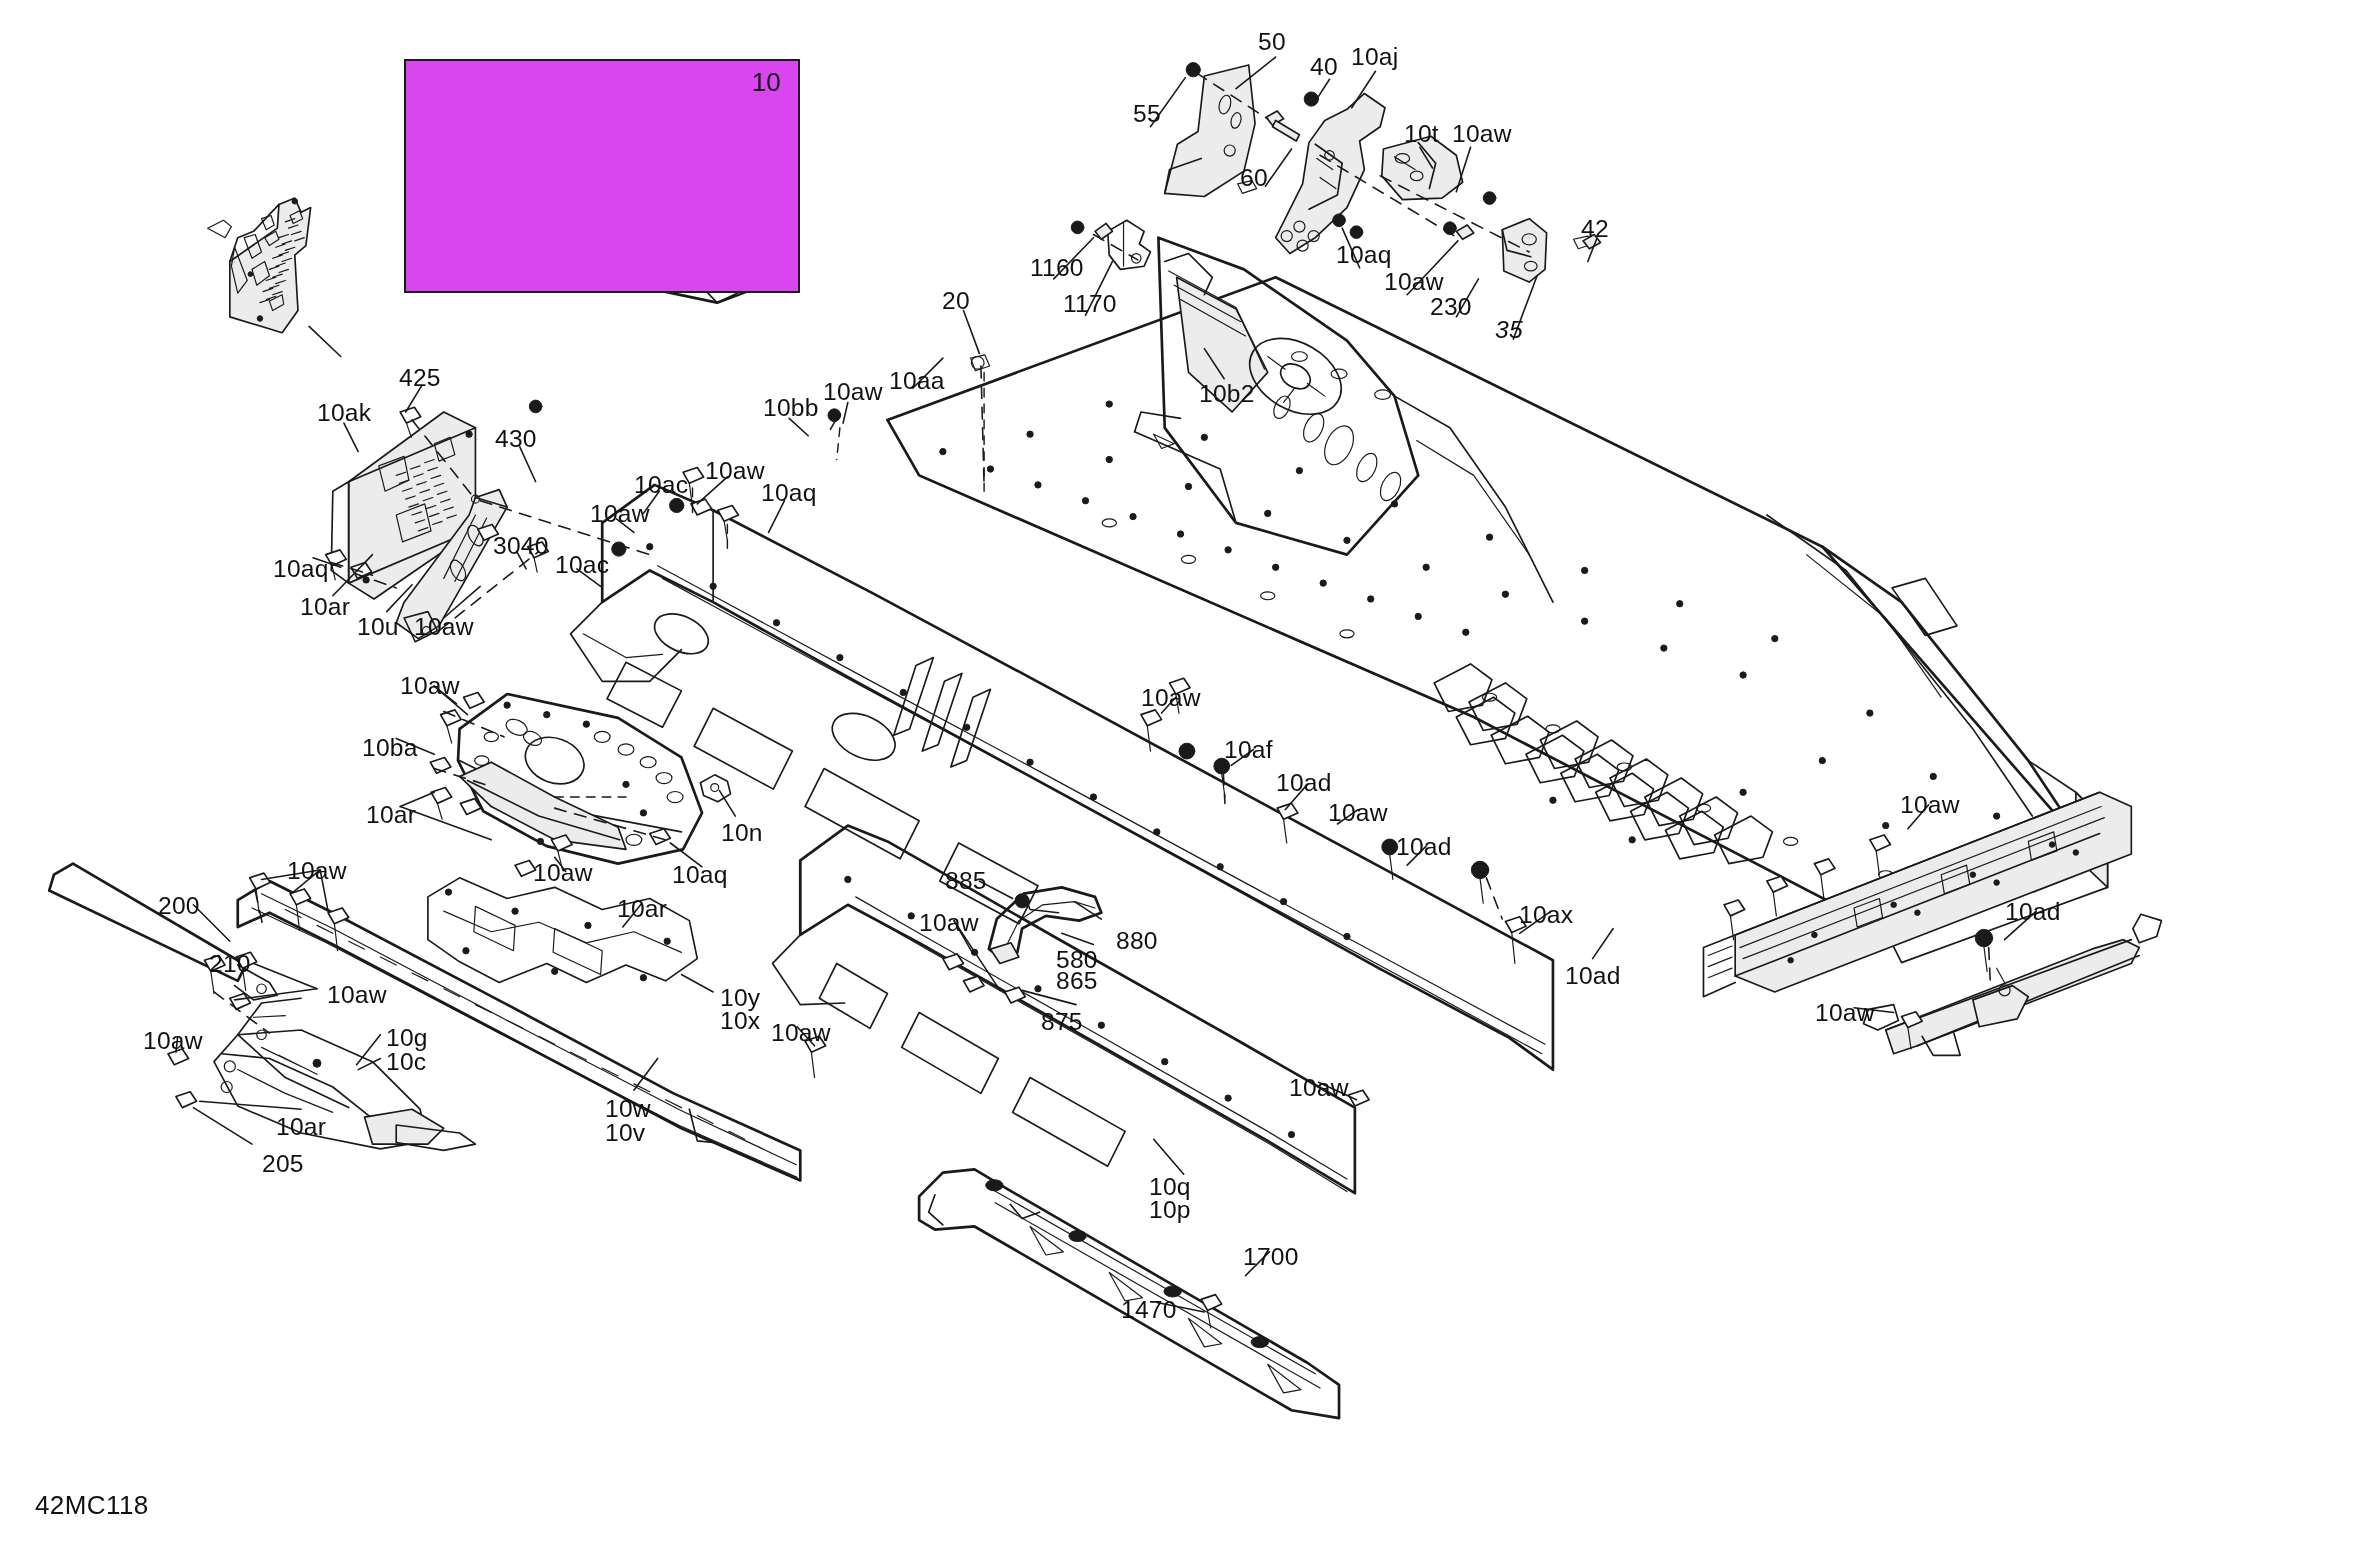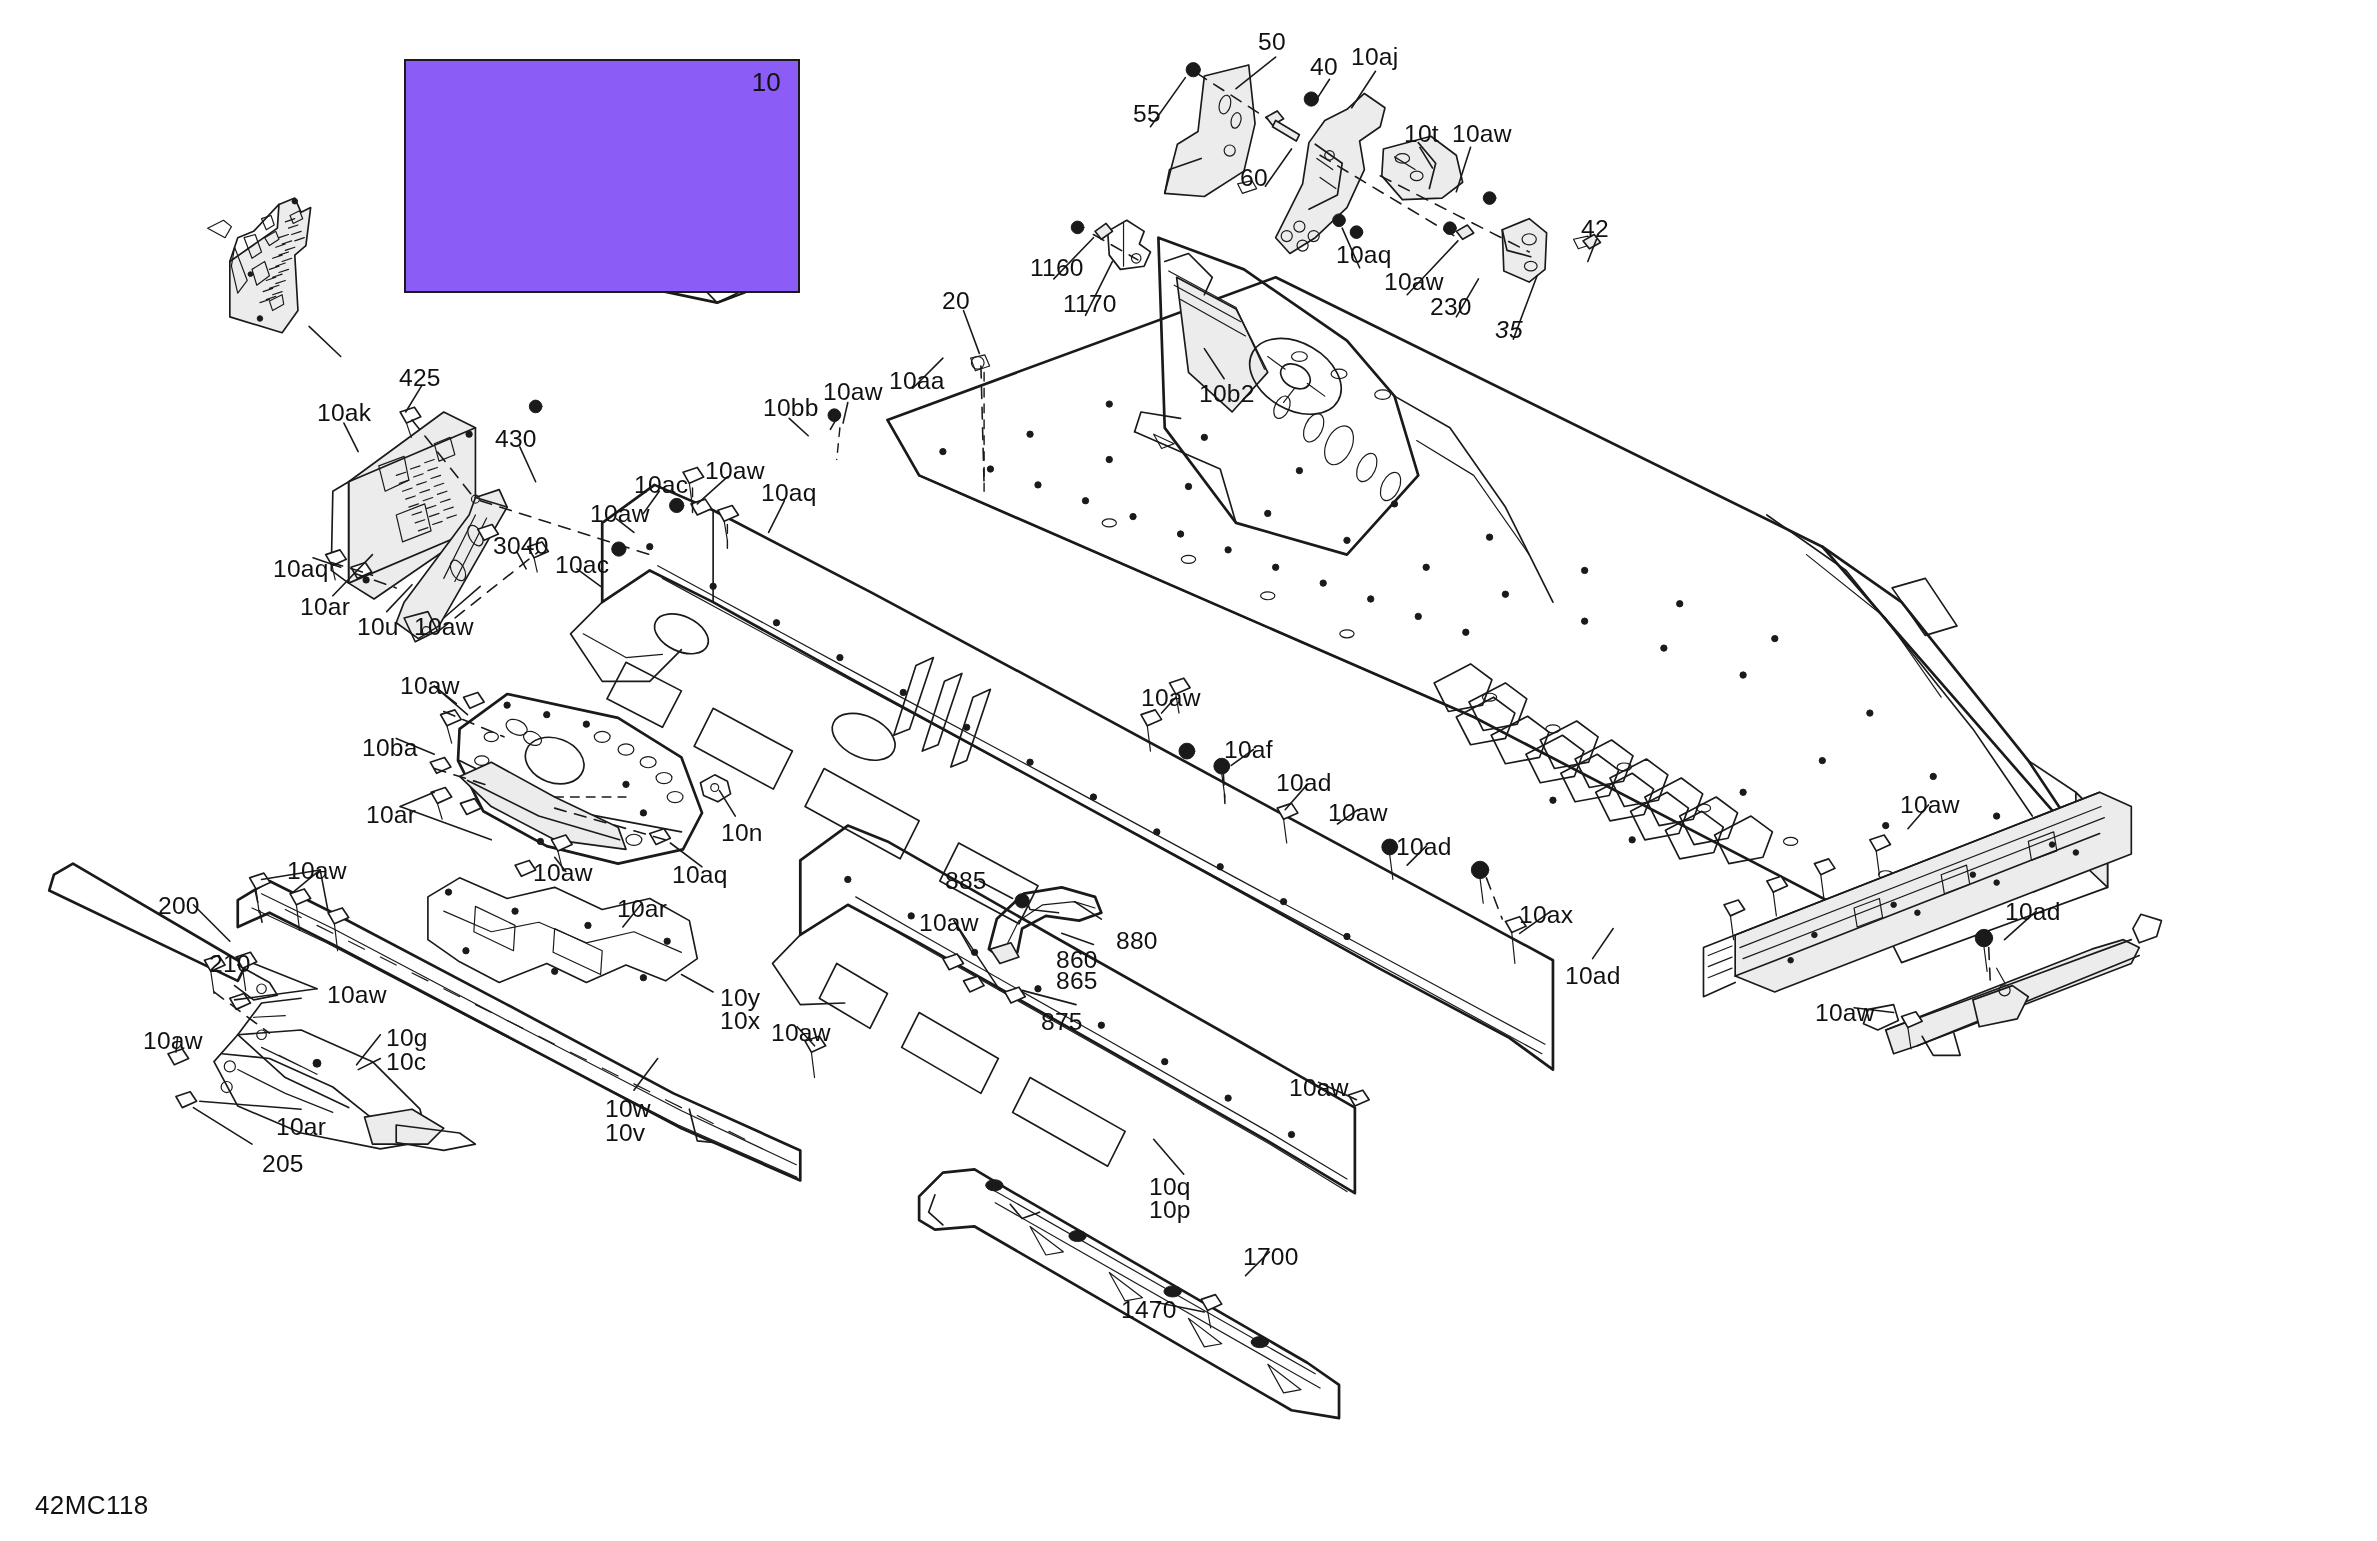--- a/index.html
+++ b/index.html
@@ -7,21 +7,21 @@
   body{width:2377px;height:1541px;position:relative;overflow:hidden;
        font-family:"Liberation Sans","DejaVu Sans",sans-serif;color:#1a1a1a;}
 
   #sheet{position:absolute;left:0;top:0;width:2377px;height:1541px;background:#fff;}
 
   
   .callout{position:absolute;font-size:24.6px;line-height:1.06;color:#111;
            white-space:pre;letter-spacing:0.2px;font-weight:400;}
 
   
-  .inset{position:absolute;border:2.4px solid #1a1a1a;background:#8b5cf6;box-sizing:border-box;}
+  .inset{position:absolute;border:2.4px solid #1a1a1a;background:#d946ef;box-sizing:border-box;}
   .inset .inset-label{position:absolute;font-size:26px;color:#111;}
 
   
   #drawing-ref{position:absolute;left:35px;top:1490px;font-size:26px;color:#111;letter-spacing:0.4px;}
 
   
   #art{position:absolute;left:0;top:0;width:2377px;height:1541px;pointer-events:none;}
   .ln{fill:none;stroke:#1a1a1a;stroke-width:2.1;stroke-linejoin:round;stroke-linecap:round;}
   .ln-th{fill:none;stroke:#1a1a1a;stroke-width:3.4;stroke-linejoin:round;stroke-linecap:round;}
   .ln-f{fill:none;stroke:#1a1a1a;stroke-width:1.5;stroke-linejoin:round;stroke-linecap:round;}
@@ -800,21 +800,21 @@
   <span class="callout" style="left:1328px;top:800px;">10aw</span>
   <span class="callout" style="left:1396px;top:834px;">10ad</span>
   <span class="callout" style="left:1900px;top:792px;">10aw</span>
   <span class="callout" style="left:1519px;top:902px;">10ax</span>
   <span class="callout" style="left:1565px;top:963px;">10ad</span>
   <span class="callout" style="left:2005px;top:899px;">10ad</span>
   <span class="callout" style="left:1815px;top:1000px;">10aw</span>
   <span class="callout" style="left:945px;top:868px;">885</span>
   <span class="callout" style="left:919px;top:910px;">10aw</span>
   <span class="callout" style="left:1116px;top:928px;">880</span>
-  <span class="callout" style="left:1056px;top:947px;">860</span>
+  <span class="callout" style="left:1056px;top:947px;">580</span>
   <span class="callout" style="left:1056px;top:968px;">865</span>
   <span class="callout" style="left:1041px;top:1009px;">875</span>
   <span class="callout" style="left:158px;top:893px;">200</span>
   <span class="callout" style="left:287px;top:858px;">10aw</span>
   <span class="callout" style="left:209px;top:951px;">210</span>
   <span class="callout" style="left:327px;top:982px;">10aw</span>
   <span class="callout" style="left:143px;top:1028px;">10aw</span>
   <span class="callout" style="left:386px;top:1025px;">10g</span>
   <span class="callout" style="left:386px;top:1049px;">10c</span>
   <span class="callout" style="left:276px;top:1114px;">10ar</span>

